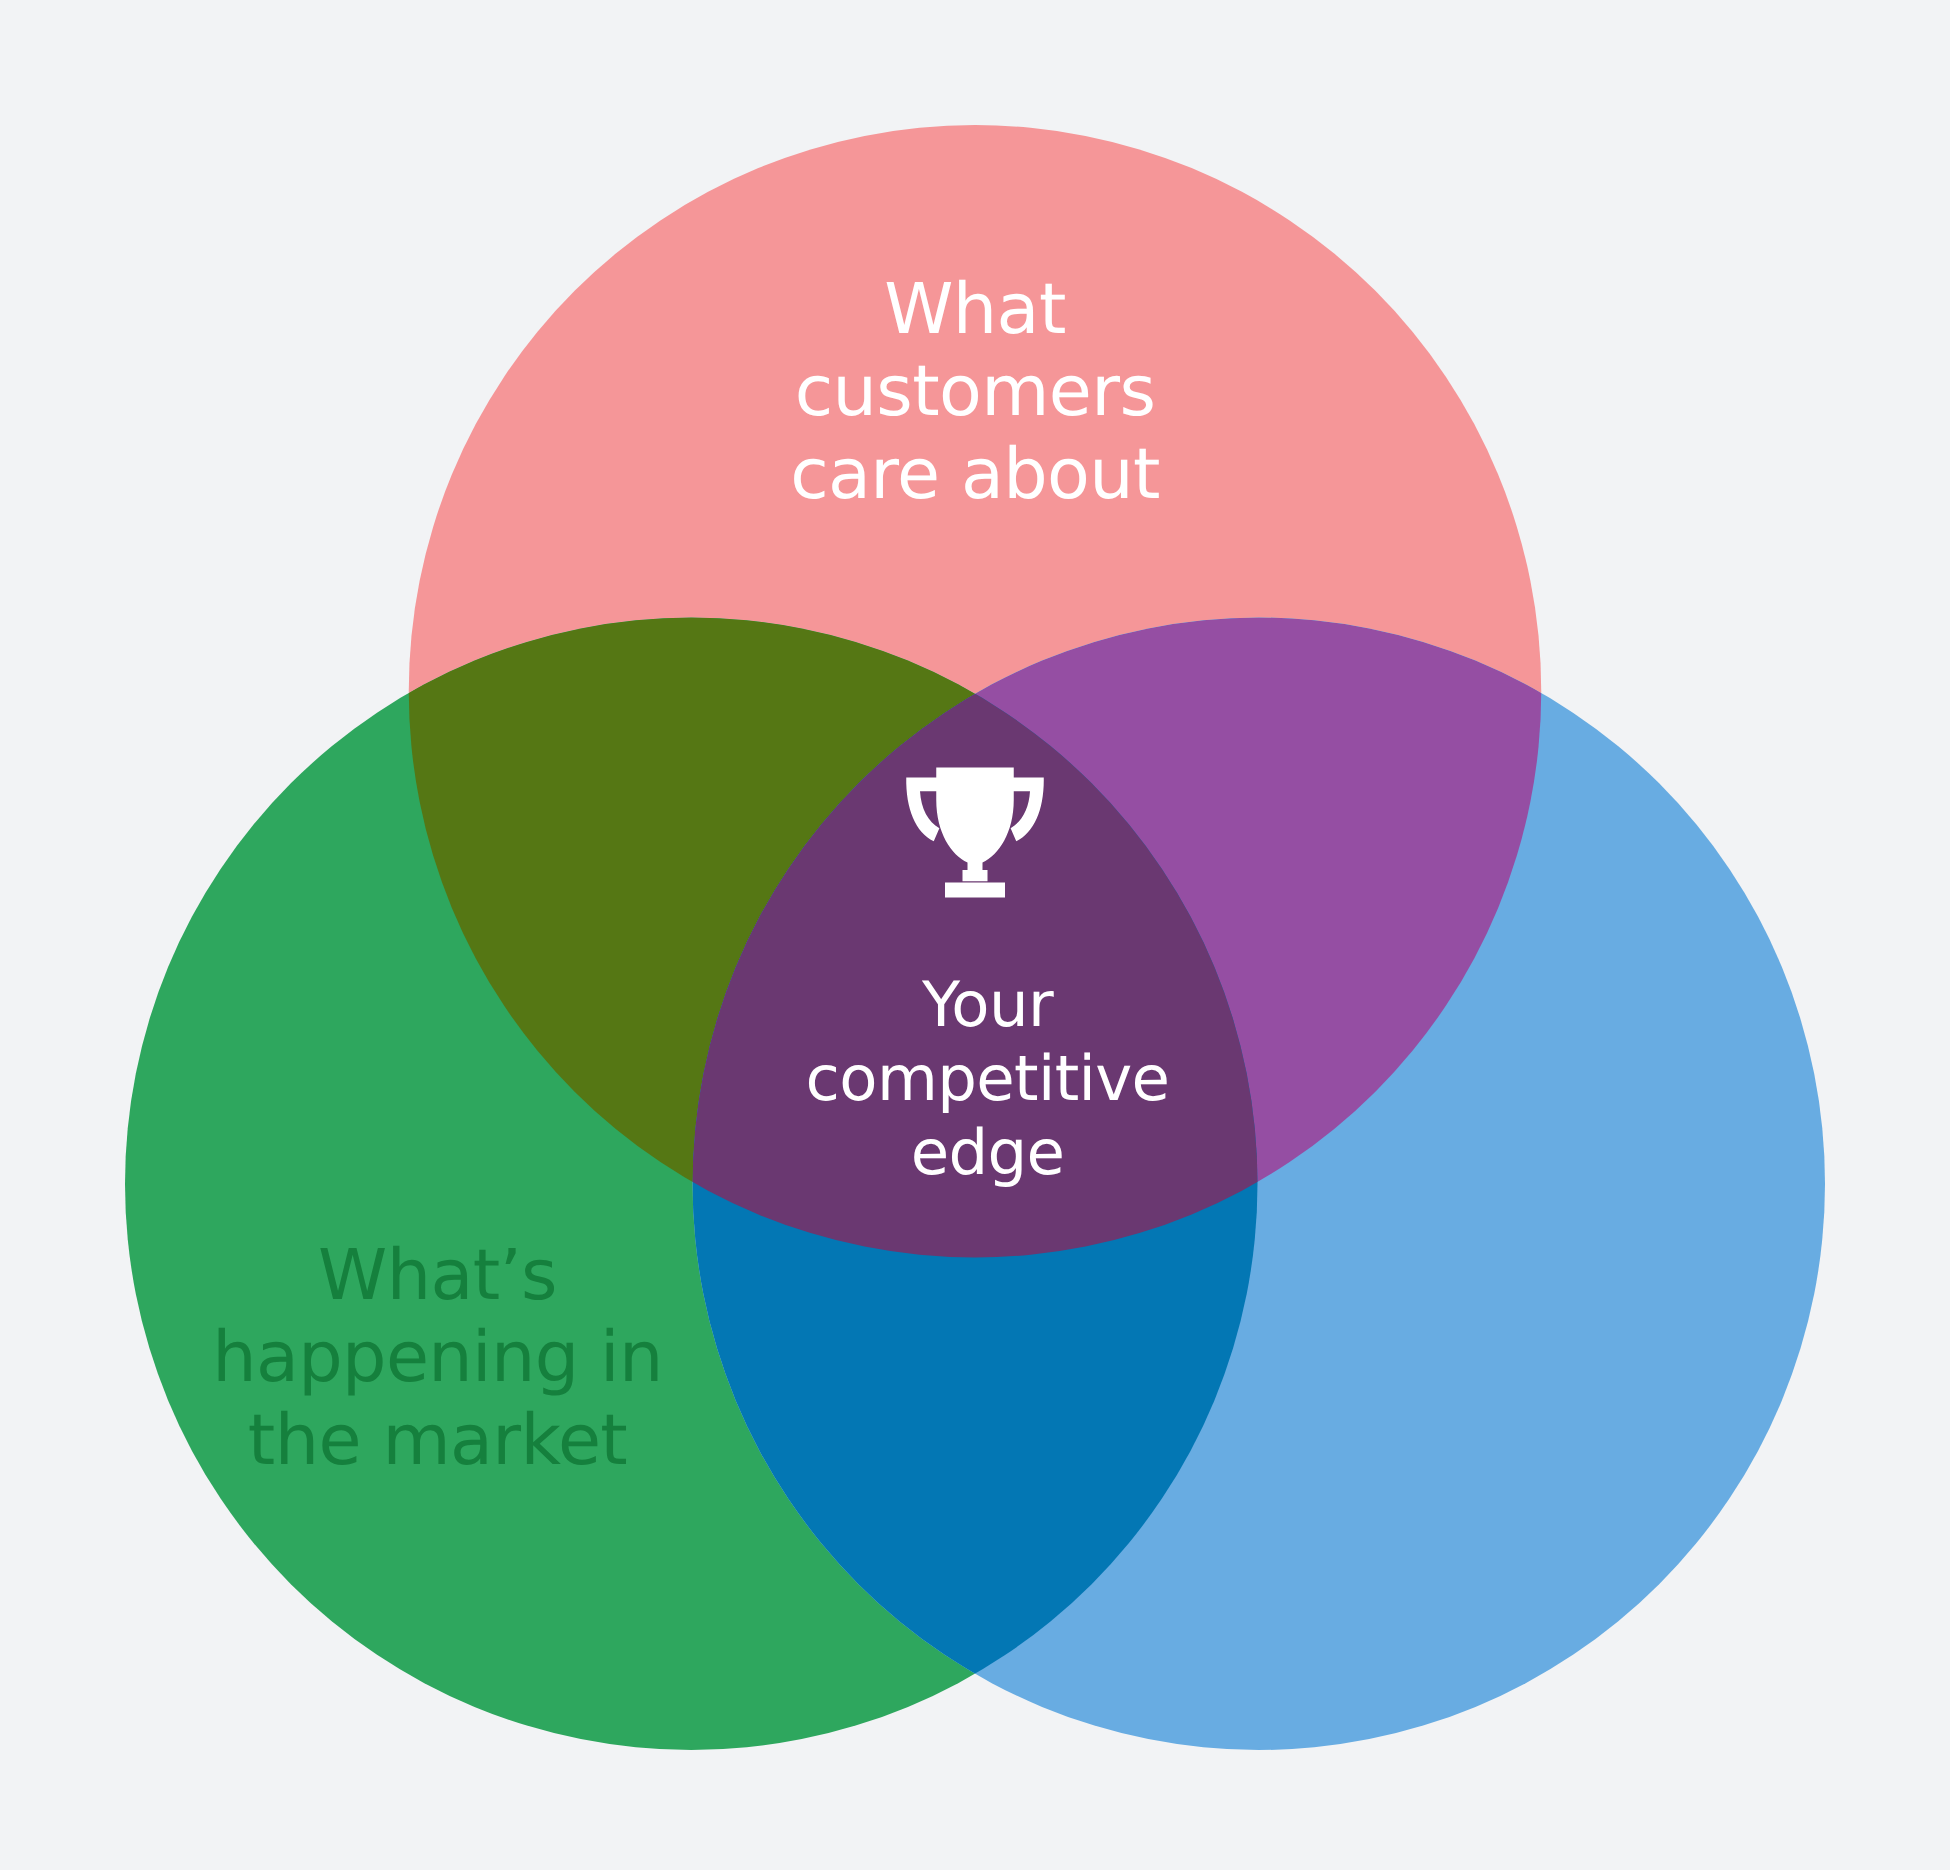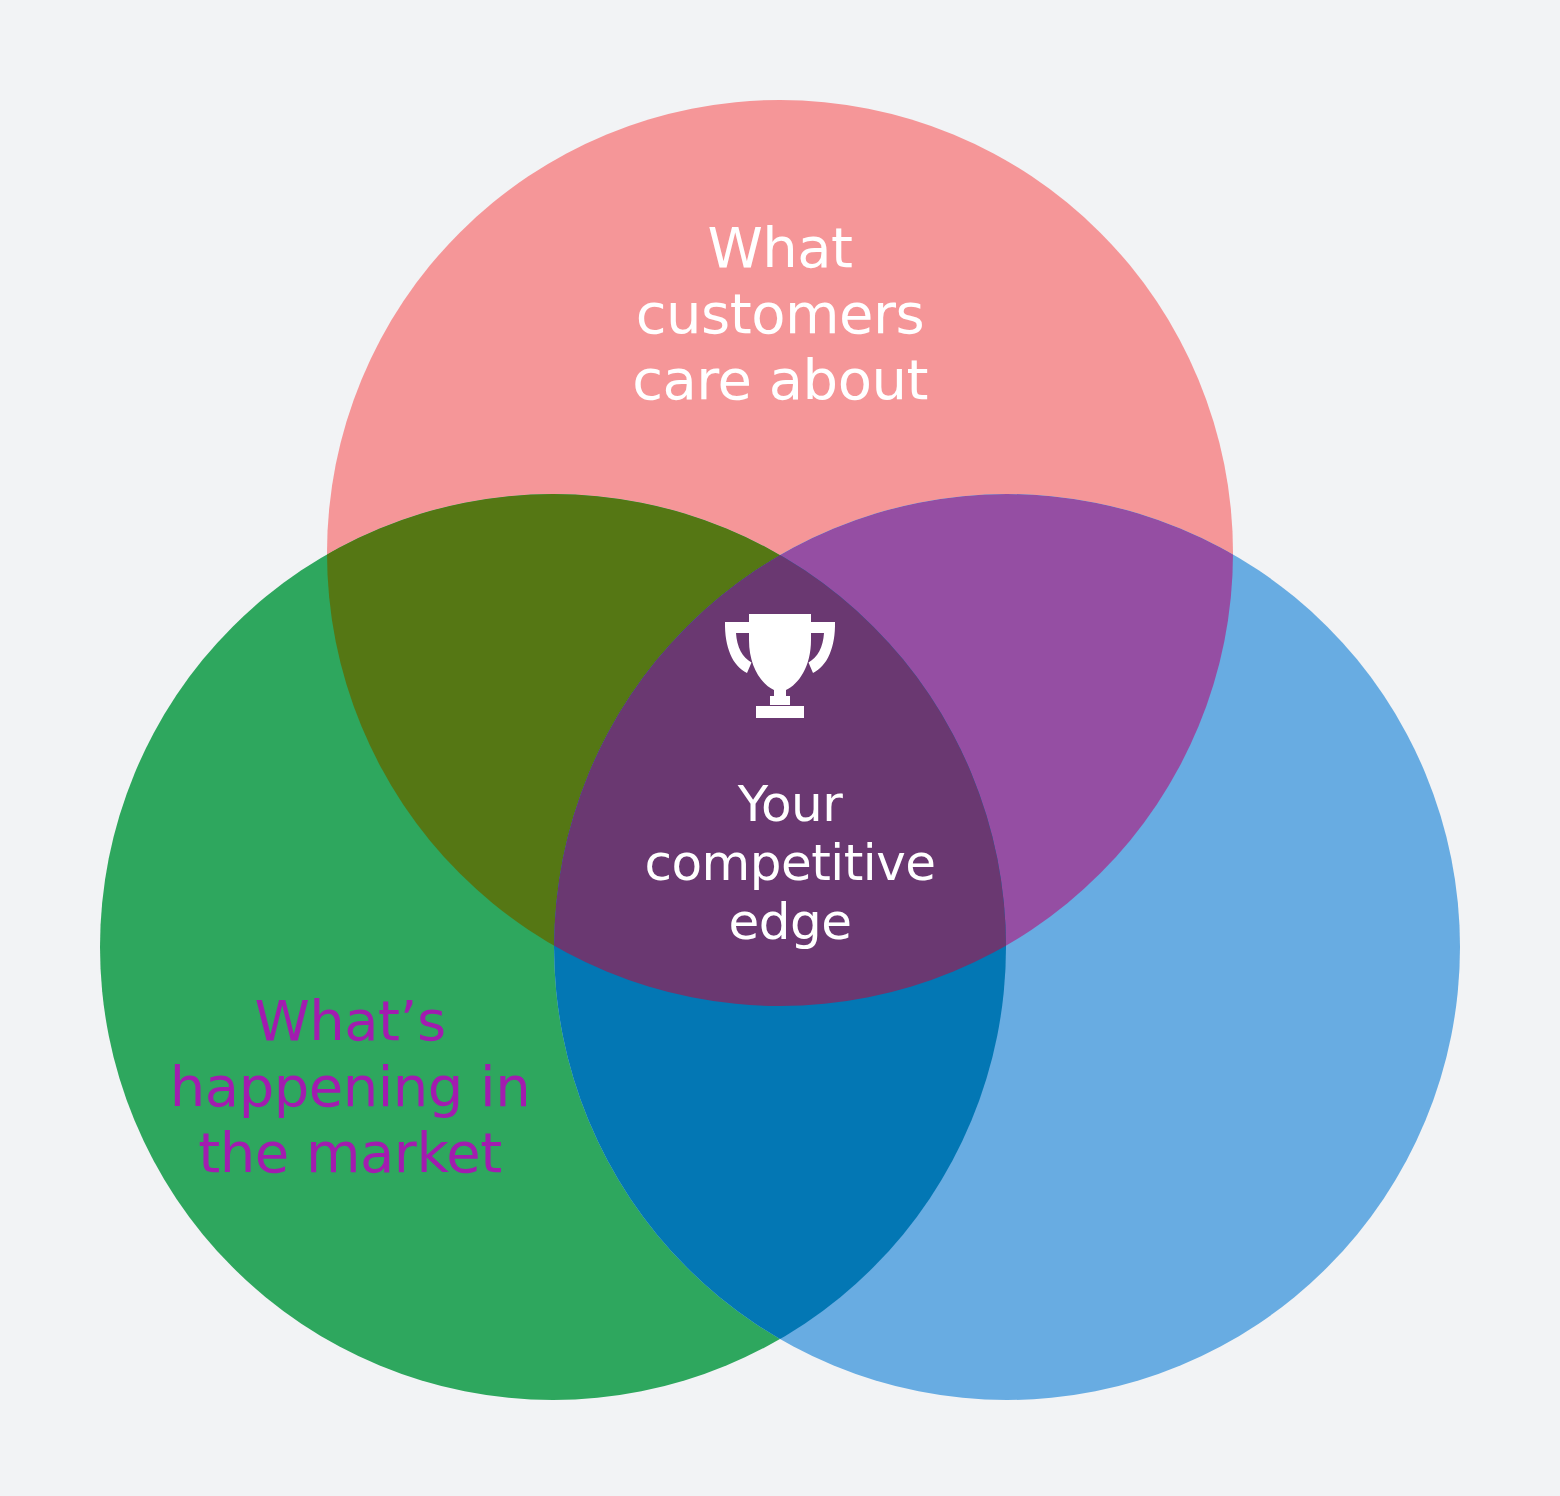--- a/index.html
+++ b/index.html
@@ -122,21 +122,21 @@
           <circle id="ovl-center" cx="1007" cy="947" r="453" fill="#6a3871"></circle>
         </g>
       </g>
     </g>
   </svg>
 
   <div class="venn-label" id="label-customers" style="color: rgb(255, 255, 255);">What
 customers
 care about</div>
 
-  <div class="venn-label" id="label-market" style="color: #a21caf;">What’s
+  <div class="venn-label" id="label-market" style="color: #15803d;">What’s
 happening in
 the market</div>
 
 
   <div id="trophy-icon-wrap">
     <svg viewBox="0 0 134 118" xmlns="http://www.w3.org/2000/svg">
       <g fill="#ffffff">
 
         <path d="M12 20 h30 v11 H23 c0.8 14 6.5 24.5 15.5 29.5 l-4.5 10.5 C19.5 64 11.5 45 12 20 Z"></path>
 

